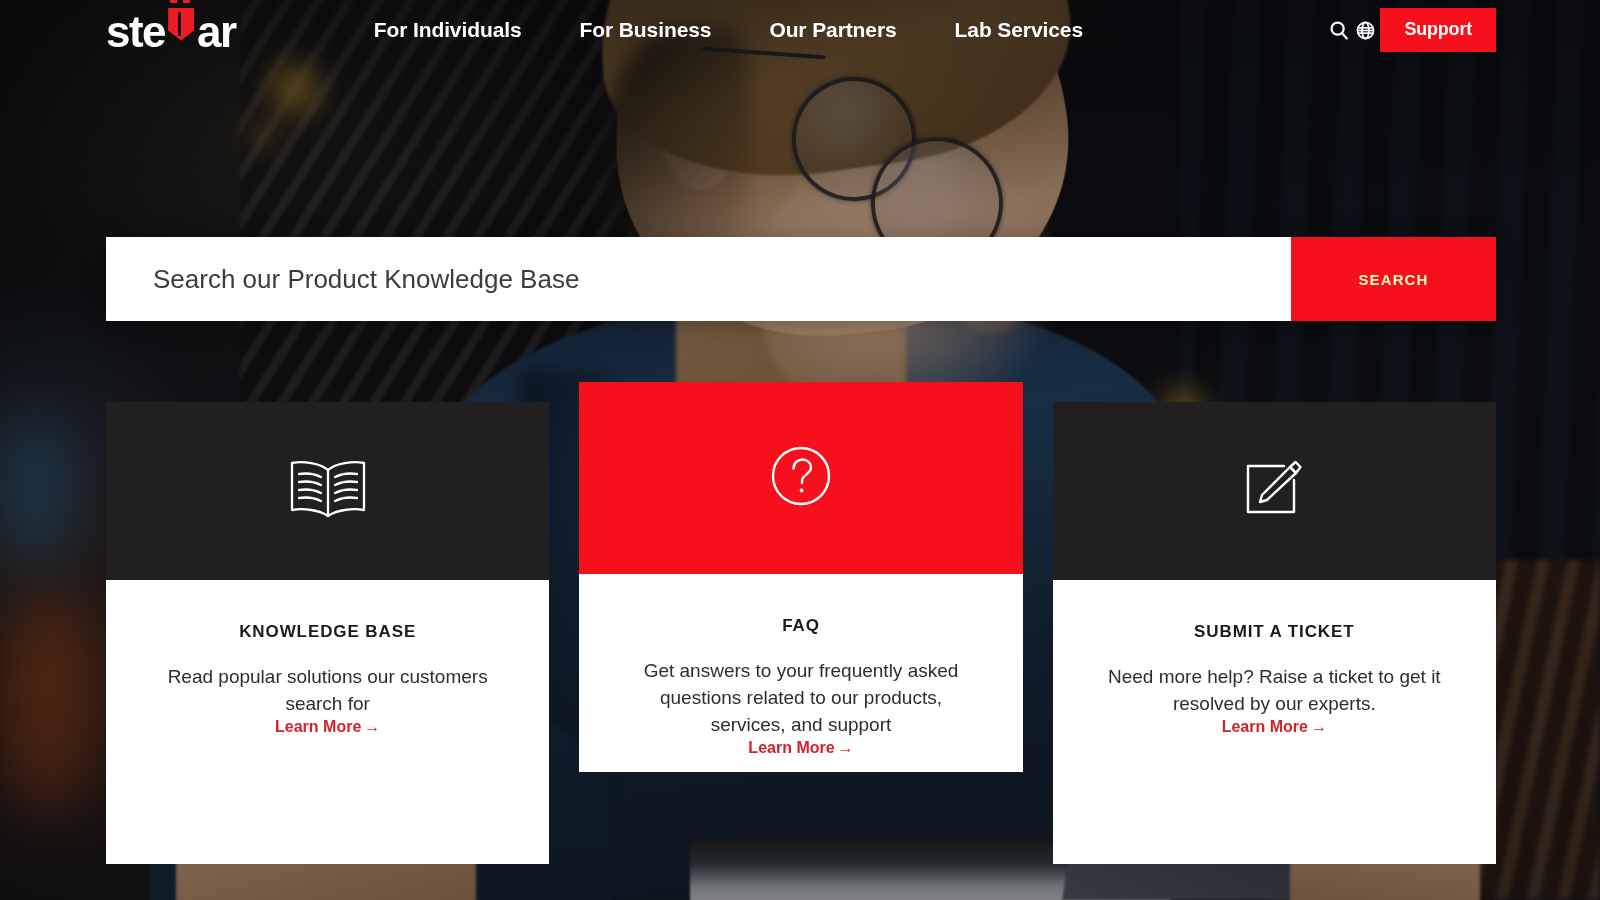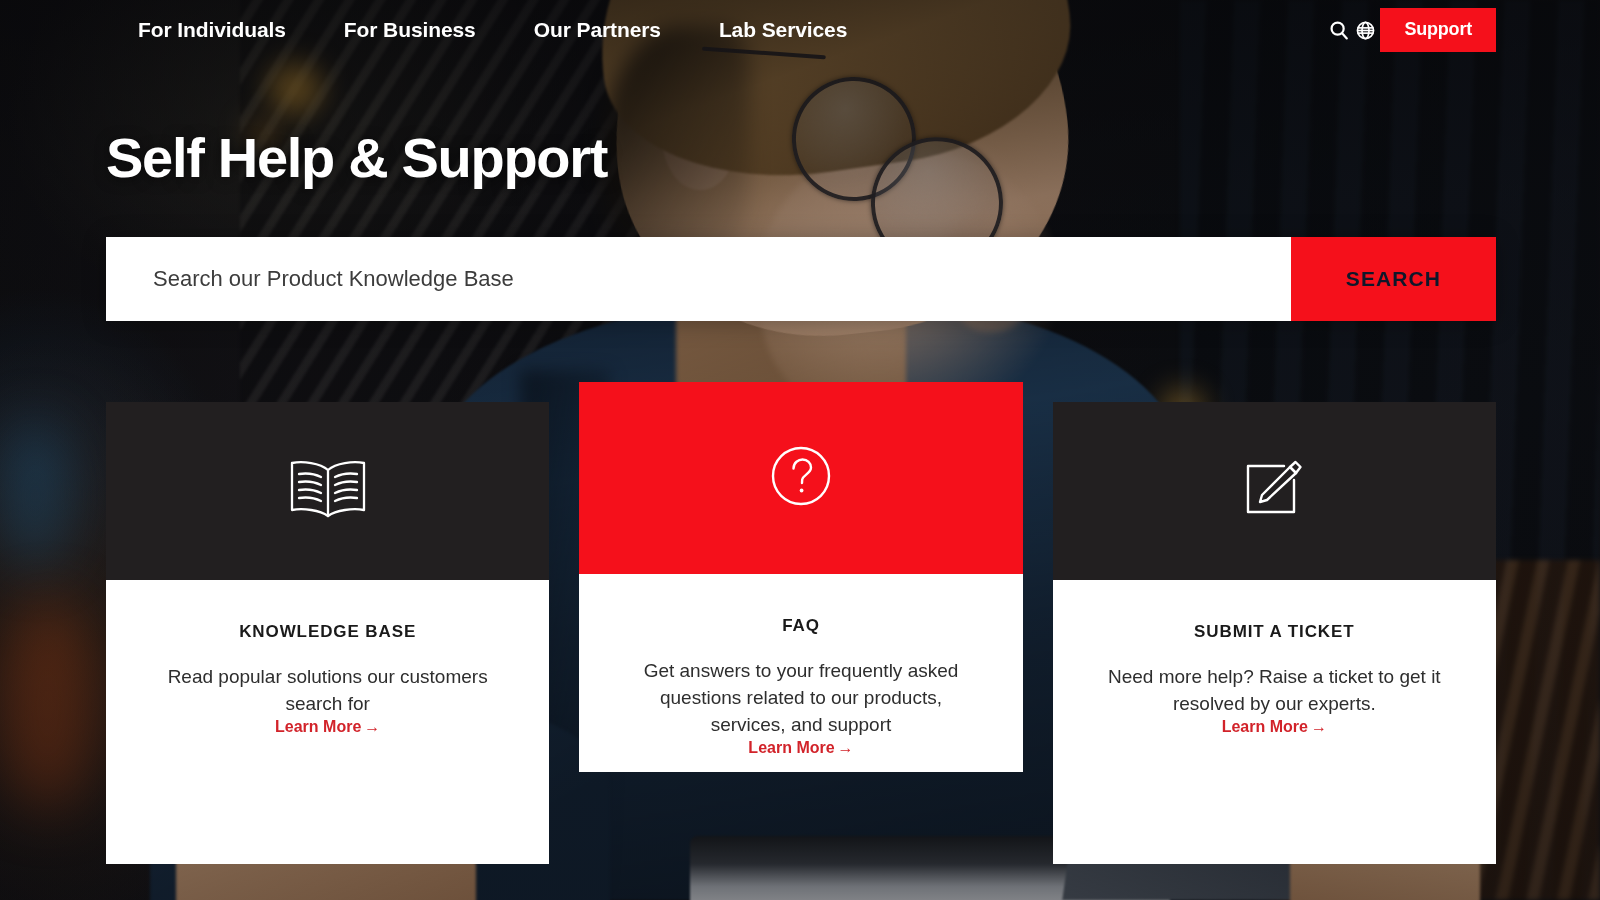--- a/index.html
+++ b/index.html
@@ -344,30 +344,30 @@
     display: flex;
     z-index: 15;
     box-shadow: 0 2px 22px rgba(0,0,0,.28);
   }
   .search-input {
     flex: 1;
     border: none;
     outline: none;
     background: #ffffff;
     font-family: inherit;
-    font-size: 22px;
+    font-size: 26px;
     color: #15803d;
     padding: 0 12px 0 47px;
   }
   .search-input::placeholder { color: #3c3c3c; opacity: 1; }
   .search-submit {
     width: 205px;
     background: #f5101b;
-    color: #0f172a;
-    font-size: 21px;
+    color: #fef9c3;
+    font-size: 15px;
     font-weight: 700;
     letter-spacing: 1.1px;
     border: none;
     cursor: pointer;
     font-family: inherit;
   }
 
   
   .cards {
     position: absolute;
@@ -467,20 +467,30 @@
       <div class="laptop"></div>
       <div class="laptop-screen"></div>
       <div class="hand-right"></div>
     </div>
 
     <div class="bg-scrim"></div>
   </div>
 
   <div class="header">
 
+    <div class="logo">
+      <span>ste</span>
+      <span class="mark">
+        <span class="dot d1"></span>
+        <span class="dot d2"></span>
+        <span class="shield"></span>
+        <span class="slit"></span>
+      </span>
+      <span>ar</span>
+    </div>
 
     <nav class="nav">
       <a href="#">For Individuals</a>
       <a href="#">For Business</a>
       <a href="#">Our Partners</a>
       <a href="#">Lab Services</a>
     </nav>
 
     <div class="header-right">
       <div class="icon-btn">
@@ -495,21 +505,20 @@
           <ellipse cx="12" cy="12" rx="4" ry="9.2"></ellipse>
           <line x1="2.9" y1="9" x2="21.1" y2="9"></line>
           <line x1="2.9" y1="15" x2="21.1" y2="15"></line>
           <line x1="2.8" y1="12" x2="21.2" y2="12"></line>
         </svg>
       </div>
       <button class="support-btn">Support</button>
     </div>
   </div>
 
-  <h1 class="hero-title">Self Help &amp; Support</h1>
 
   <div class="searchbar">
     <input class="search-input" type="text" placeholder="Search our Product Knowledge Base" style="">
     <button class="search-submit">SEARCH</button>
   </div>
 
   <div class="cards">
 
     <div class="card">
       <div class="card-head">

